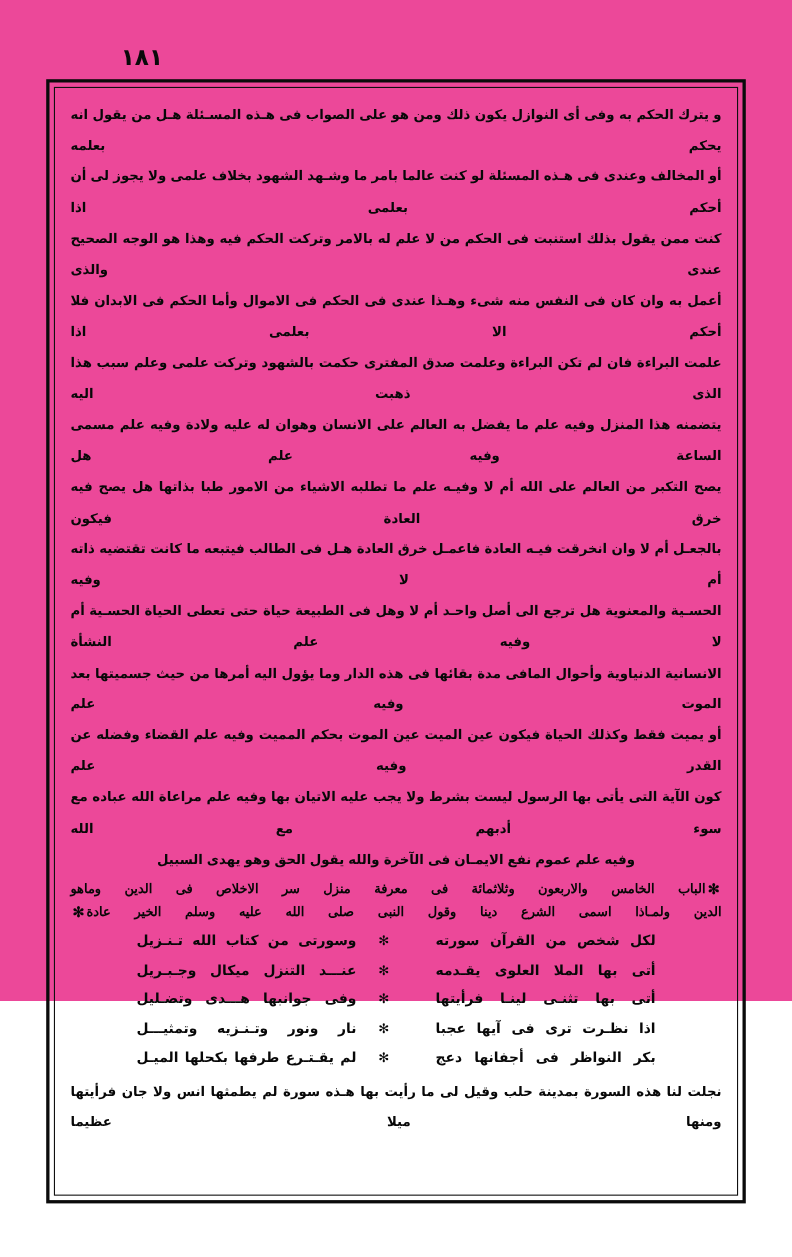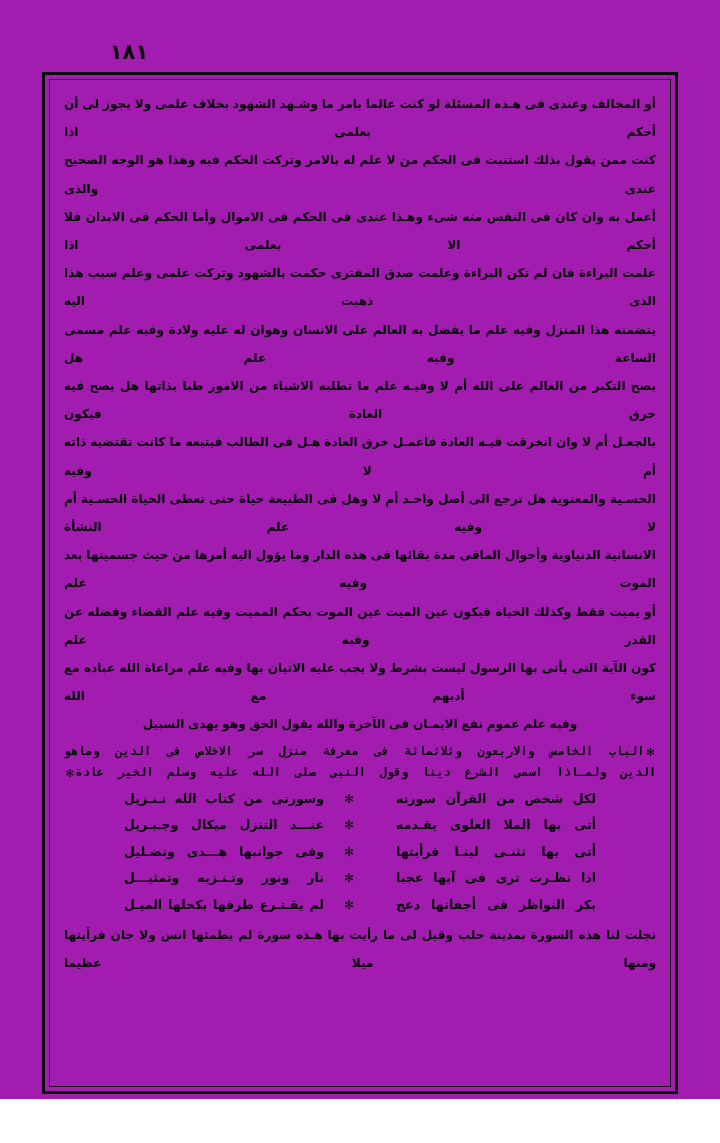--- a/index.html
+++ b/index.html
@@ -11,22 +11,22 @@
     width: 720px;
     height: 1143px;
     overflow: hidden;
     font-family: "DejaVu Sans", sans-serif;
     color: #000000;
   }
 
   .page {
     position: relative;
     width: 720px;
-    height: 1099px;
-    background: #a21caf;
+    height: 910px;
+    background: #ec4899;
   }
 
   
   .folio {
     position: absolute;
     top: 40px;
     left: 84px;
     width: 90px;
     text-align: center;
     font-family: "DejaVu Sans", sans-serif;
@@ -84,21 +84,21 @@
     color: #080808;
   }
   .body-par.last-ragged {
     text-align-last: center;
   }
 
   
   .chapter-head {
     margin: 3px 0 1px 0;
     text-align: center;
-    font-family: Liberation Mono, monospace;
+    font-family: Liberation Sans, sans-serif;
     font-size: 11.8px;
     line-height: 21px;
     font-weight: 700;
     letter-spacing: -0.3px;
     color: #070707;
   }
   .chapter-head .hline {
     display: block;
     white-space: nowrap;
   }
@@ -149,20 +149,21 @@
 
   <div class="folio">١٨١</div>
 
   <div class="frame-outer">
     <div class="frame-inner"></div>
   </div>
 
   <div class="textblock">
 
     <div>
+      <p class="body-par">و يترك الحكم به وفى أى النوازل يكون ذلك ومن هو على الصواب فى هـذه المسـئلة هـل من يقول انه يحكم بعلمه</p>
       <p class="body-par">أو المخالف وعندى فى هـذه المسئلة لو كنت عالما بامر ما وشـهد الشهود بخلاف علمى ولا يجوز لى أن أحكم بعلمى اذا</p>
       <p class="body-par">كنت ممن يقول بذلك استنبت فى الحكم من لا علم له بالامر وتركت الحكم فيه وهذا هو الوجه الصحيح عندى والذى</p>
       <p class="body-par">أعمل به وان كان فى النفس منه شىء وهـذا عندى فى الحكم فى الاموال وأما الحكم فى الابدان فلا أحكم الا بعلمى اذا</p>
       <p class="body-par">علمت البراءة فان لم تكن البراءة وعلمت صدق المفترى حكمت بالشهود وتركت علمى وعلم سبب هذا الذى ذهبت اليه</p>
       <p class="body-par">يتضمنه هذا المنزل وفيه علم ما يفضل به العالم على الانسان وهوان له عليه ولادة وفيه علم مسمى الساعة وفيه علم هل</p>
       <p class="body-par">يصح التكبر من العالم على الله أم لا وفيـه علم ما تطلبه الاشياء من الامور طبا بذاتها هل يصح فيه خرق العادة فيكون</p>
       <p class="body-par">بالجعـل أم لا وان انخرقت فيـه العادة فاعمـل خرق العادة هـل فى الطالب فيتبعه ما كانت تقتضيه ذاته أم لا وفيه</p>
       <p class="body-par">الحسـية والمعنوية هل ترجع الى أصل واحـد أم لا وهل فى الطبيعة حياة حتى تعطى الحياة الحسـية أم لا وفيه علم النشأة</p>
       <p class="body-par">الانسانية الدنياوية وأحوال المافى مدة بقائها فى هذه الدار وما يؤول اليه أمرها من حيث جسميتها بعد الموت وفيه علم</p>
       <p class="body-par">أو يميت فقط وكذلك الحياة فيكون عين الميت عين الموت بحكم المميت وفيه علم القضاء وفضله عن القدر وفيه علم</p>

